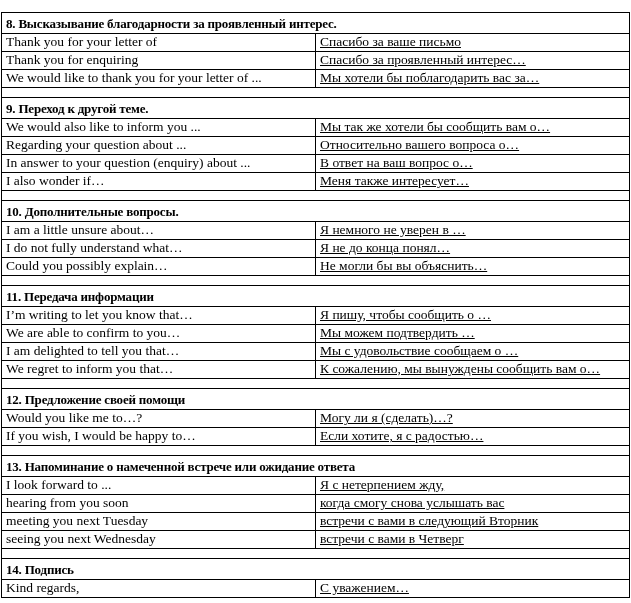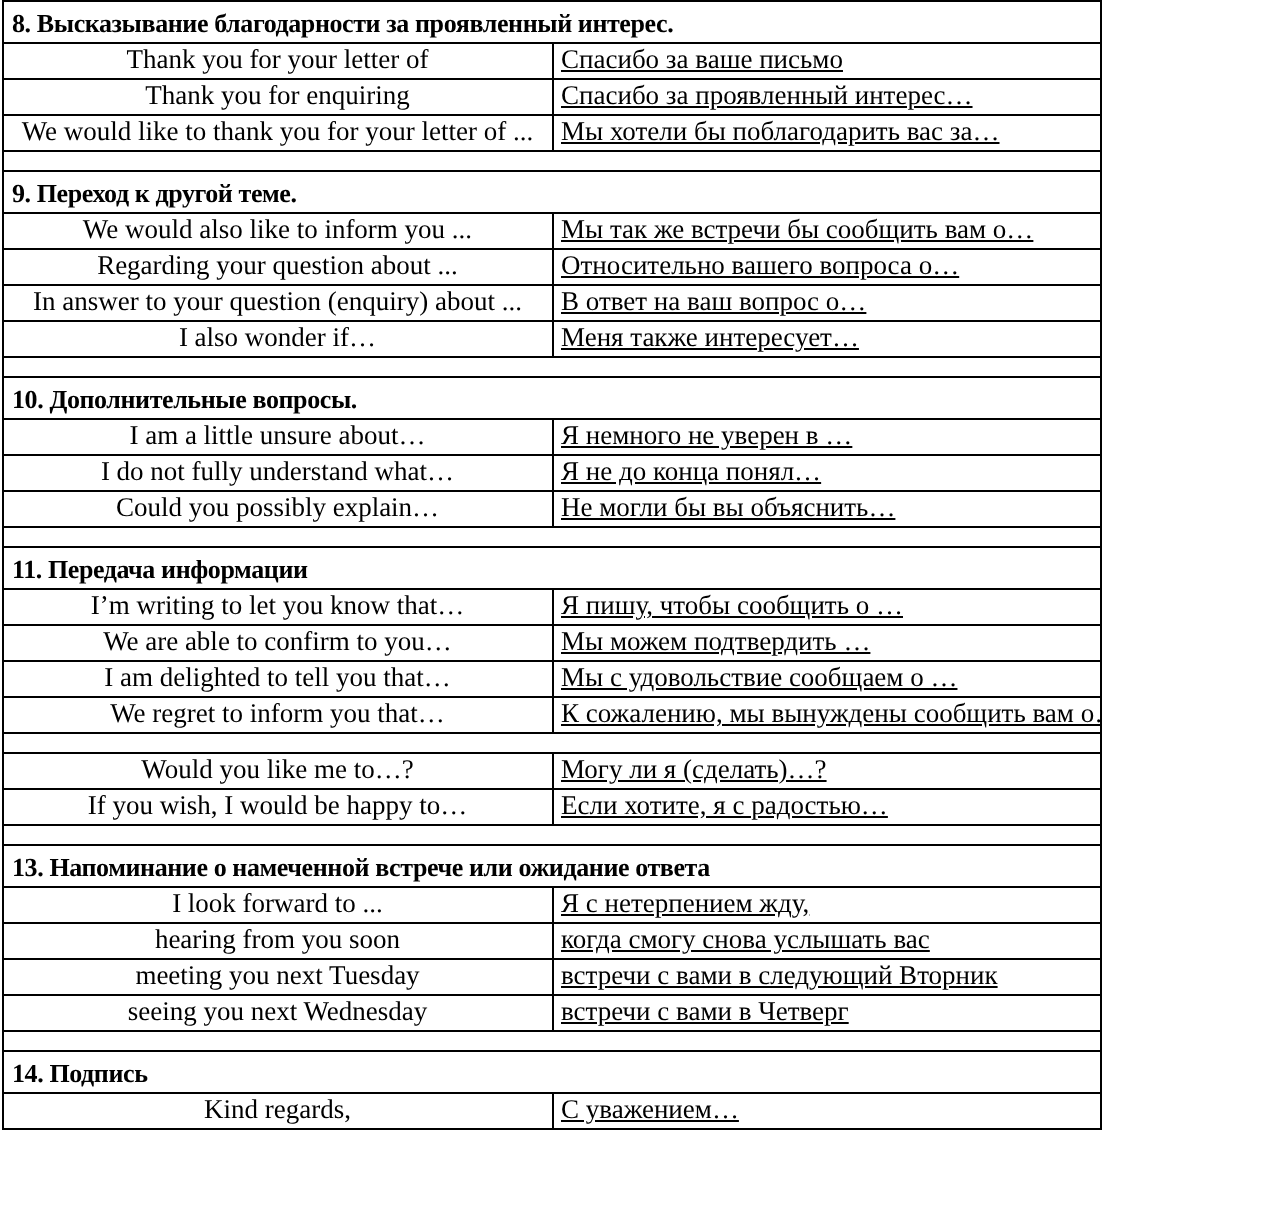--- a/index.html
+++ b/index.html
@@ -16,37 +16,37 @@
   }
 
   #doc {
     width: 631px;
     box-sizing: border-box;
     padding: 0;
   }
 
   table.phrase-table {
     border-collapse: collapse;
-    width: 550px;
-    margin: 0 1px 0 1px;
+    width: 629px;
+    margin: 12px 1px 0 1px;
     table-layout: fixed;
   }
 
   table.phrase-table td {
     border: 1px solid #000000;
     padding: 0px 4px 1px 4px;
     font-size: 13.5px;
     line-height: 16px;
     height: 16px;
     vertical-align: middle;
     white-space: nowrap;
     overflow: hidden;
   }
 
-  td.col-en { width: 314px; text-align: center; }
+  td.col-en { width: 314px; }
   td.col-ru { width: 313px; text-decoration: underline; }
 
   tr.section-head td {
     font-weight: bold;
     font-size: 13px;
     letter-spacing: -0.2px;
     height: 18px;
     line-height: 17px;
     padding-top: 1px;
     padding-bottom: 1px;
@@ -91,21 +91,21 @@
           <td class="col-ru">Мы хотели бы поблагодарить вас за…</td>
         </tr>
         <tr class="spacer">
           <td class="gapcell" colspan="2">&nbsp;</td>
         </tr>
         <tr class="section-head">
           <td colspan="2">9. Переход к другой теме.</td>
         </tr>
         <tr>
           <td class="col-en">We would also like to inform you ...</td>
-          <td class="col-ru">Мы так же встречи бы сообщить вам о…</td>
+          <td class="col-ru">Мы так же хотели бы сообщить вам о…</td>
         </tr>
         <tr>
           <td class="col-en">Regarding your question about ...</td>
           <td class="col-ru">Относительно вашего вопроса о…</td>
         </tr>
         <tr>
           <td class="col-en">In answer to your question (enquiry) about ...</td>
           <td class="col-ru">В ответ на ваш вопрос о…</td>
         </tr>
         <tr>
@@ -147,20 +147,23 @@
         <tr>
           <td class="col-en">I am delighted to tell you that…</td>
           <td class="col-ru">Мы с удовольствие сообщаем о …</td>
         </tr>
         <tr>
           <td class="col-en">We regret to inform you that…</td>
           <td class="col-ru">К сожалению, мы вынуждены сообщить вам о…</td>
         </tr>
         <tr class="spacer">
           <td class="gapcell" colspan="2">&nbsp;</td>
+        </tr>
+        <tr class="section-head">
+          <td colspan="2">12. Предложение своей помощи</td>
         </tr>
         <tr>
           <td class="col-en">Would you like me to…?</td>
           <td class="col-ru">Могу ли я (сделать)…?</td>
         </tr>
         <tr>
           <td class="col-en">If you wish, I would be happy to…</td>
           <td class="col-ru">Если хотите, я с радостью…</td>
         </tr>
         <tr class="spacer">

